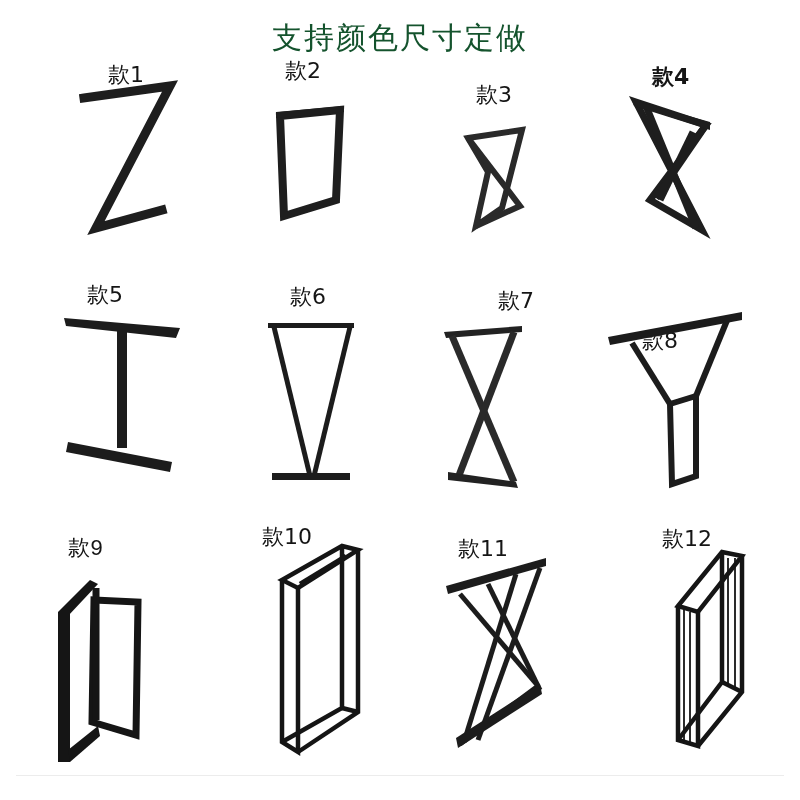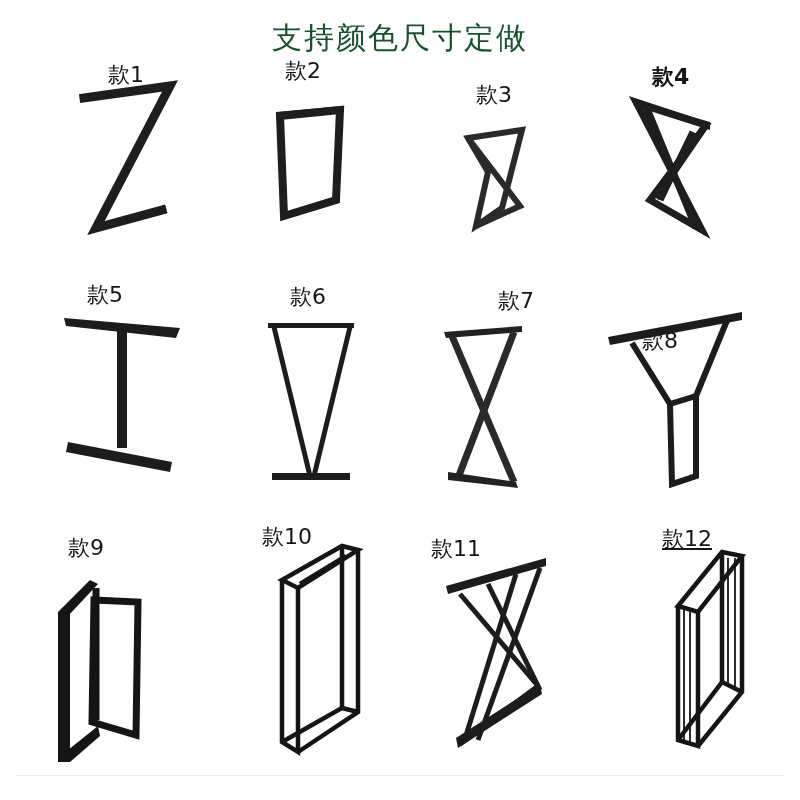--- a/index.html
+++ b/index.html
@@ -98,21 +98,21 @@
     <path d="M608 337 L742 312 L742 320 L610 345 Z" fill="#1c1c1c"></path>
     <g stroke="#1c1c1c" stroke-width="6" fill="none">
       <path d="M632 343 L670 404"></path>
       <path d="M728 318 L696 396"></path>
       <path d="M670 404 L696 396 L696 476 L672 484 Z"></path>
     </g>
   </svg>
 </div>
 
 <div class="item" style="left:0;top:0;">
-  <div class="label" style="left:68px;top:533px;">款9</div>
+  <div class="label" style="left:68px;top:533px;font-family:Liberation Mono, monospace;">款9</div>
   <svg class="leg" style="left:0;top:0;" width="800" height="800">
     <g fill="#151515">
       <path d="M58 612 L90 580 L98 584 L68 616 Z"></path>
       <rect x="58" y="612" width="12" height="150"></rect>
       <path d="M68 750 L98 726 L100 736 L70 762 Z"></path>
     </g>
     <g fill="none" stroke="#151515" stroke-width="7">
       <path d="M94 600 L138 602 L136 735 L92 722 Z"></path>
       <path d="M96 588 L96 720"></path>
     </g>
@@ -127,36 +127,36 @@
       <path d="M282 580 L282 742 L298 752 L298 588"></path>
       <path d="M298 752 L358 712 L358 550"></path>
       <path d="M342 546 L342 708 L282 742"></path>
       <path d="M342 708 L358 712"></path>
       <path d="M300 584 L346 556"></path>
     </g>
   </svg>
 </div>
 
 <div class="item" style="left:0;top:0;">
-  <div class="label" style="left:431px;top:534px;">款11</div>
+  <div class="label" style="left:458px;top:534px;">款11</div>
   <svg class="leg" style="left:0;top:0;" width="800" height="800">
     <path d="M446 586 L546 558 L546 566 L448 594 Z" fill="#1c1c1c"></path>
     <g stroke="#1c1c1c" stroke-width="5" fill="none">
       <path d="M460 594 L538 686"></path>
       <path d="M488 584 L540 690"></path>
       <path d="M516 574 L464 742"></path>
       <path d="M540 568 L478 740"></path>
       <path d="M538 686 L460 744"></path>
     </g>
     <path d="M456 738 L540 684 L542 694 L458 748 Z" fill="#1c1c1c"></path>
   </svg>
 </div>
 
 <div class="item" style="left:0;top:0;">
-  <div class="label" style="left:662px;top:524px;text-decoration:underline;">款12</div>
+  <div class="label" style="left:662px;top:524px;">款12</div>
   <svg class="leg" style="left:0;top:0;" width="800" height="800">
     <g fill="none" stroke="#151515" stroke-width="4.5">
       <path d="M678 606 L722 552 L742 556 L698 612 Z"></path>
       <path d="M678 606 L678 740 L698 746 L698 612"></path>
       <path d="M698 746 L742 692 L742 556"></path>
       <path d="M722 552 L722 682 L678 740"></path>
       <path d="M722 682 L742 692"></path>
     </g>
     <g stroke="#151515" stroke-width="1.8" fill="none">
       <path d="M684 610 L684 742"></path>

